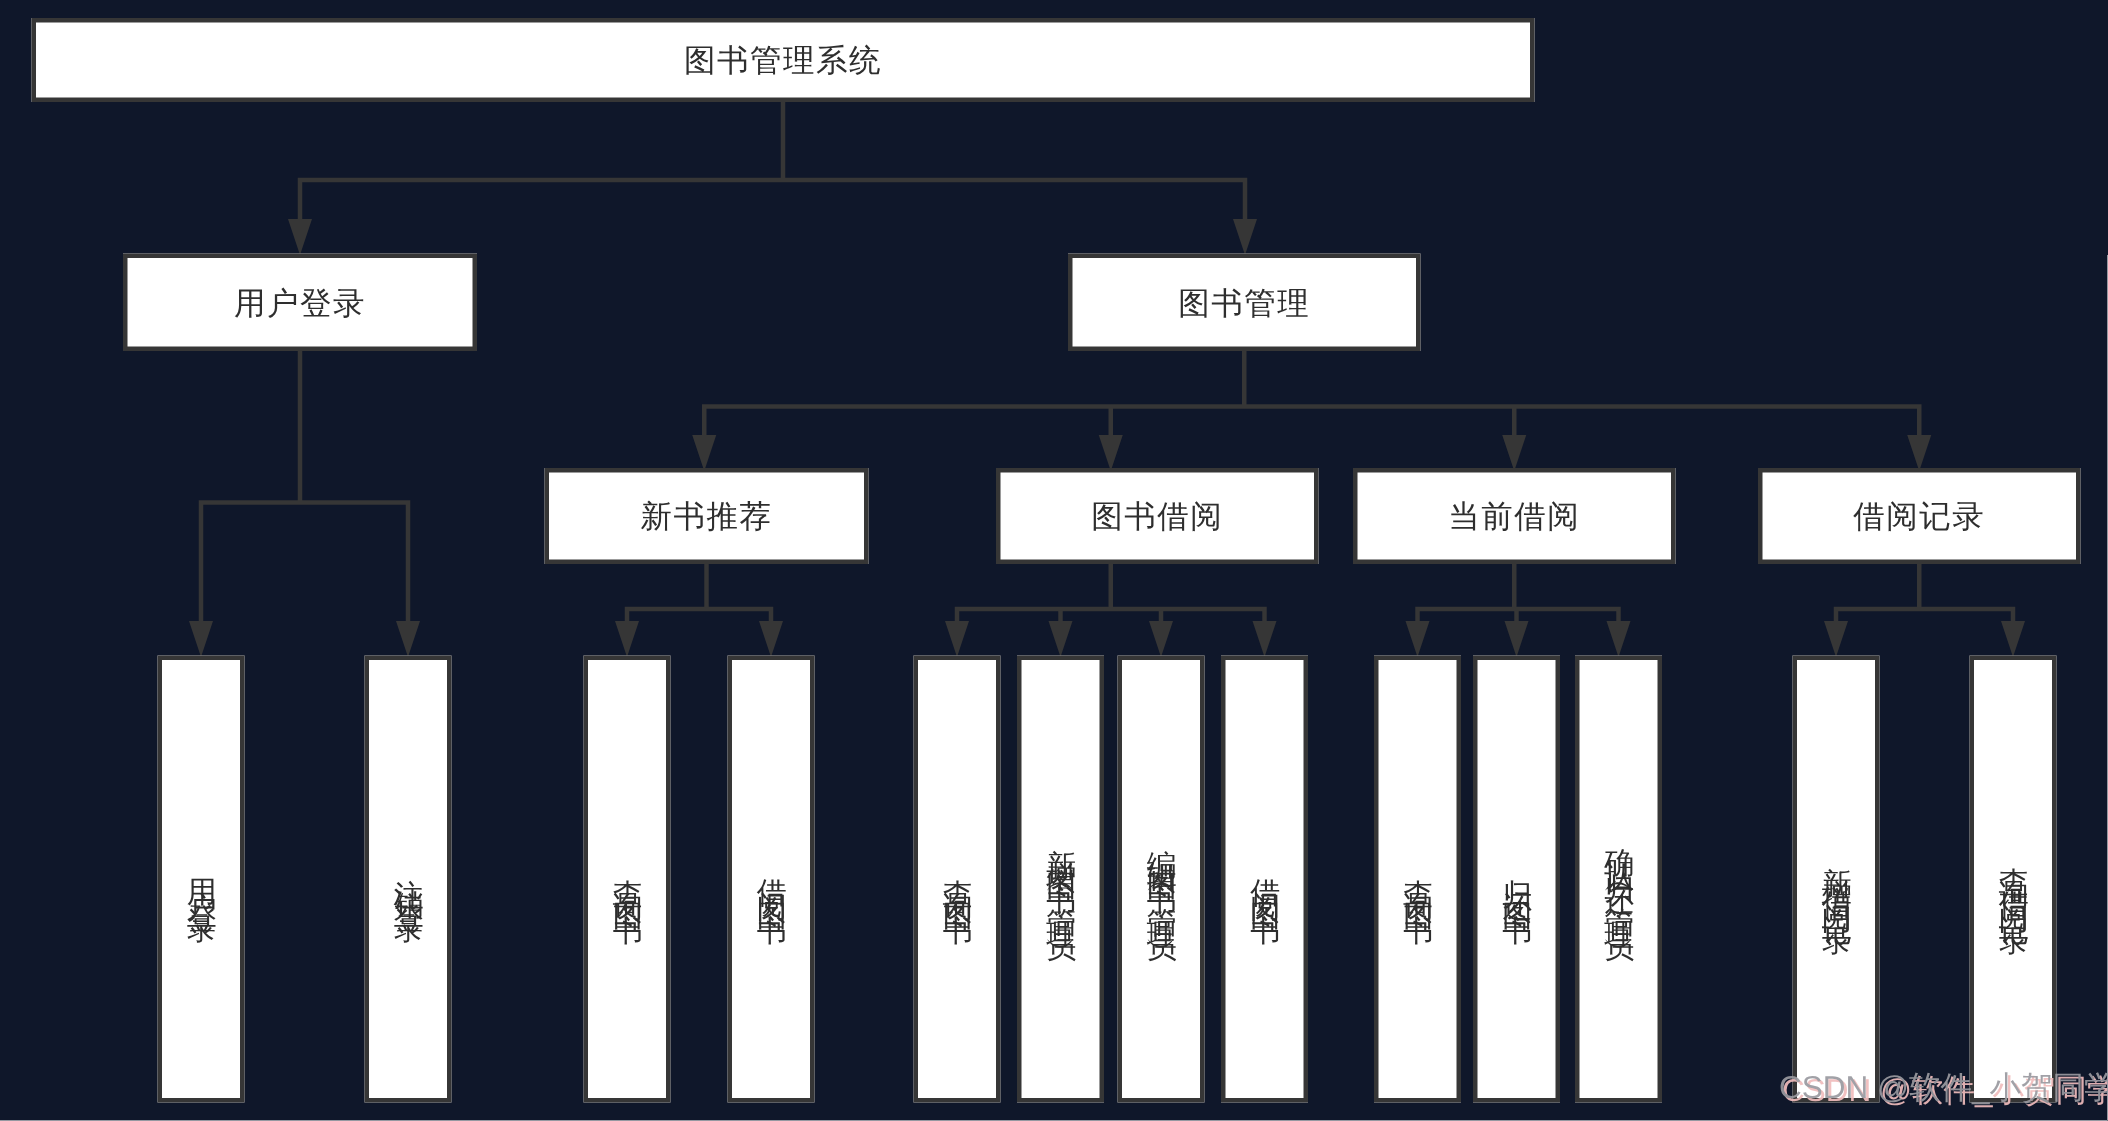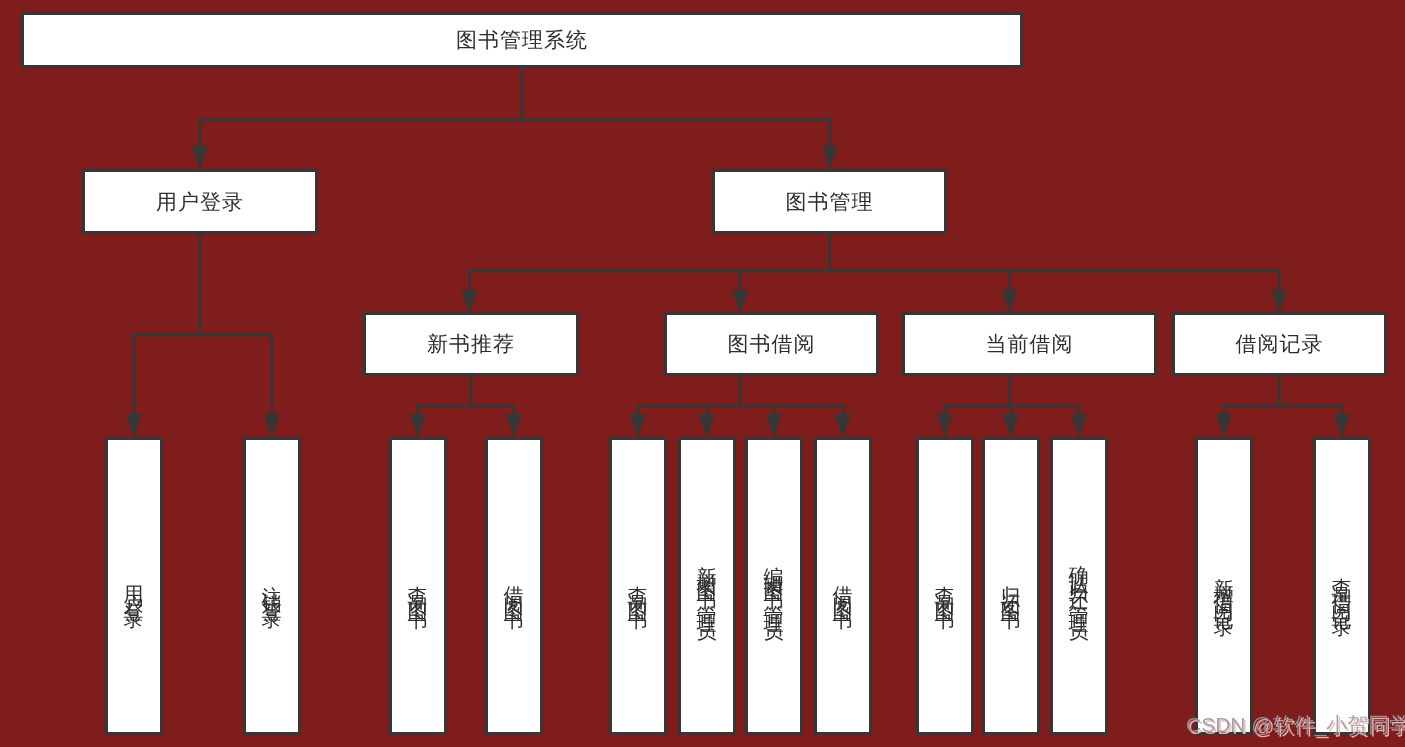--- a/index.html
+++ b/index.html
@@ -1,20 +1,20 @@
 <!DOCTYPE html>
 <html><head>
 <meta charset="utf-8">
 <style>
   html, body { margin: 0; padding: 0; background: #ffffff; }
   .canvas {
     position: relative;
     width: 1405px;
     height: 747px;
-    background: #7f1d1d;
+    background: #0f172a;
     overflow: hidden;
     font-family: "Liberation Sans", "DejaVu Sans", sans-serif;
   }
   .connectors {
     position: absolute;
     left: 0; top: 0;
     width: 1405px; height: 747px;
     z-index: 1;
   }
   .node {
@@ -115,21 +115,21 @@
   <div class="node h" style="left:712px;top:169px;width:235px;height:65px">
     <span class="label">图书管理</span>
   </div>
 
   <div class="node h" style="left:363px;top:312px;width:216px;height:64px">
     <span class="label">新书推荐</span>
   </div>
   <div class="node h" style="left:664px;top:312px;width:215px;height:64px">
     <span class="label">图书借阅</span>
   </div>
-  <div class="node h" style="left:902px;top:312px;width:255px;height:64px">
+  <div class="node h" style="left:902px;top:312px;width:215px;height:64px">
     <span class="label">当前借阅</span>
   </div>
   <div class="node h" style="left:1172px;top:312px;width:215px;height:64px">
     <span class="label">借阅记录</span>
   </div>
 
   <div class="node v" style="left:105px;top:437px;width:58px;height:298px">
     <span class="label">用户登录</span>
   </div>
   <div class="node v" style="left:243px;top:437px;width:58px;height:298px">

